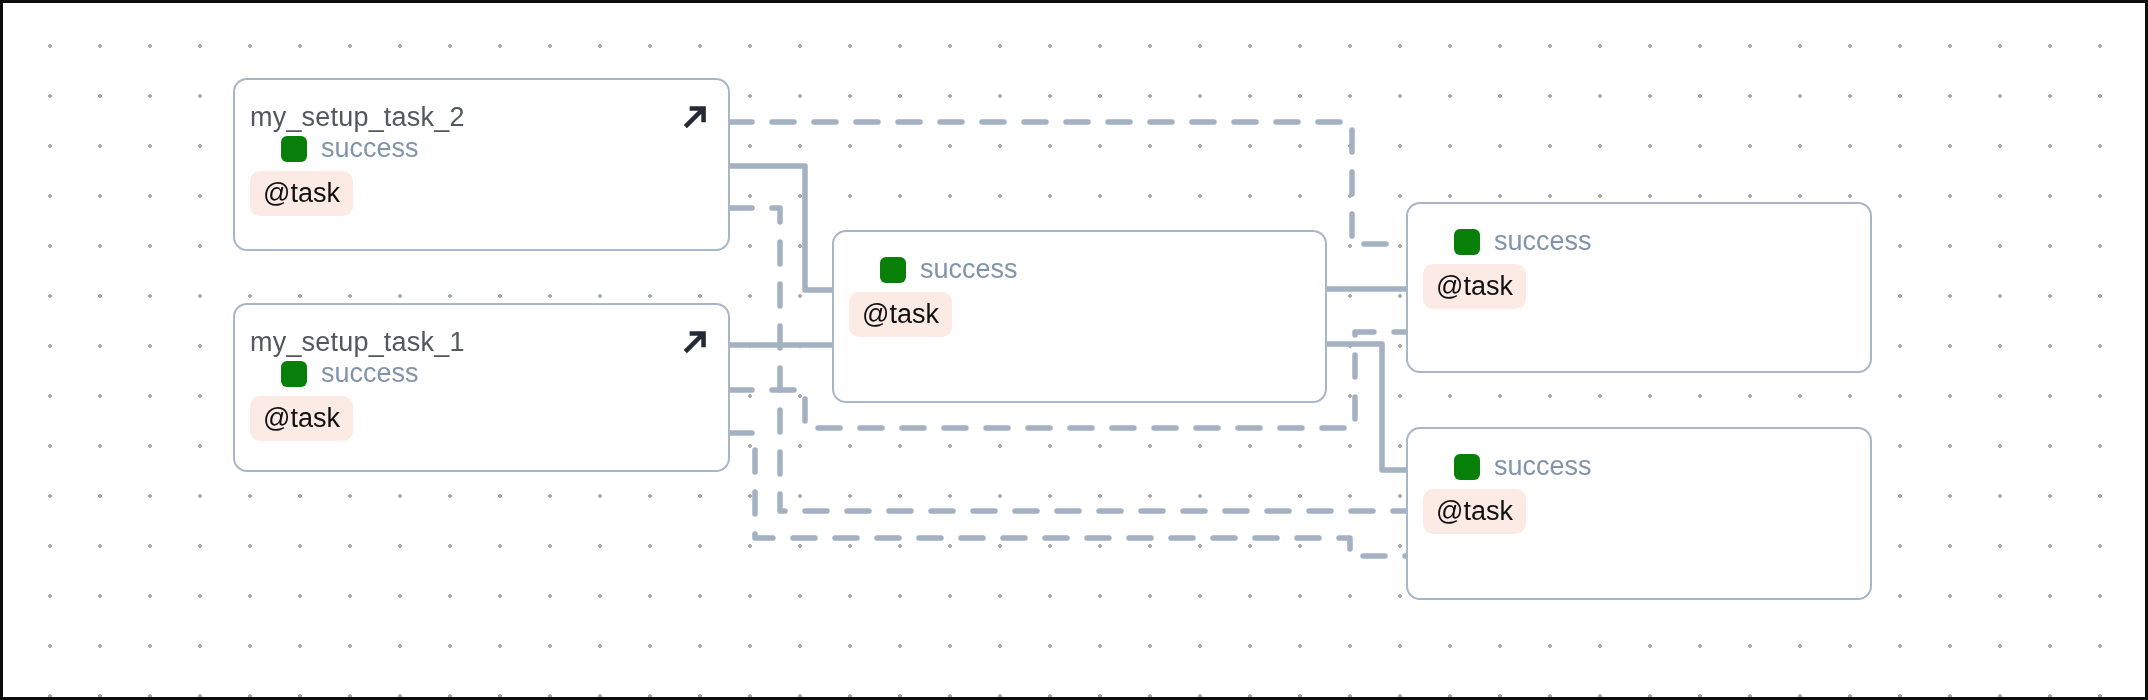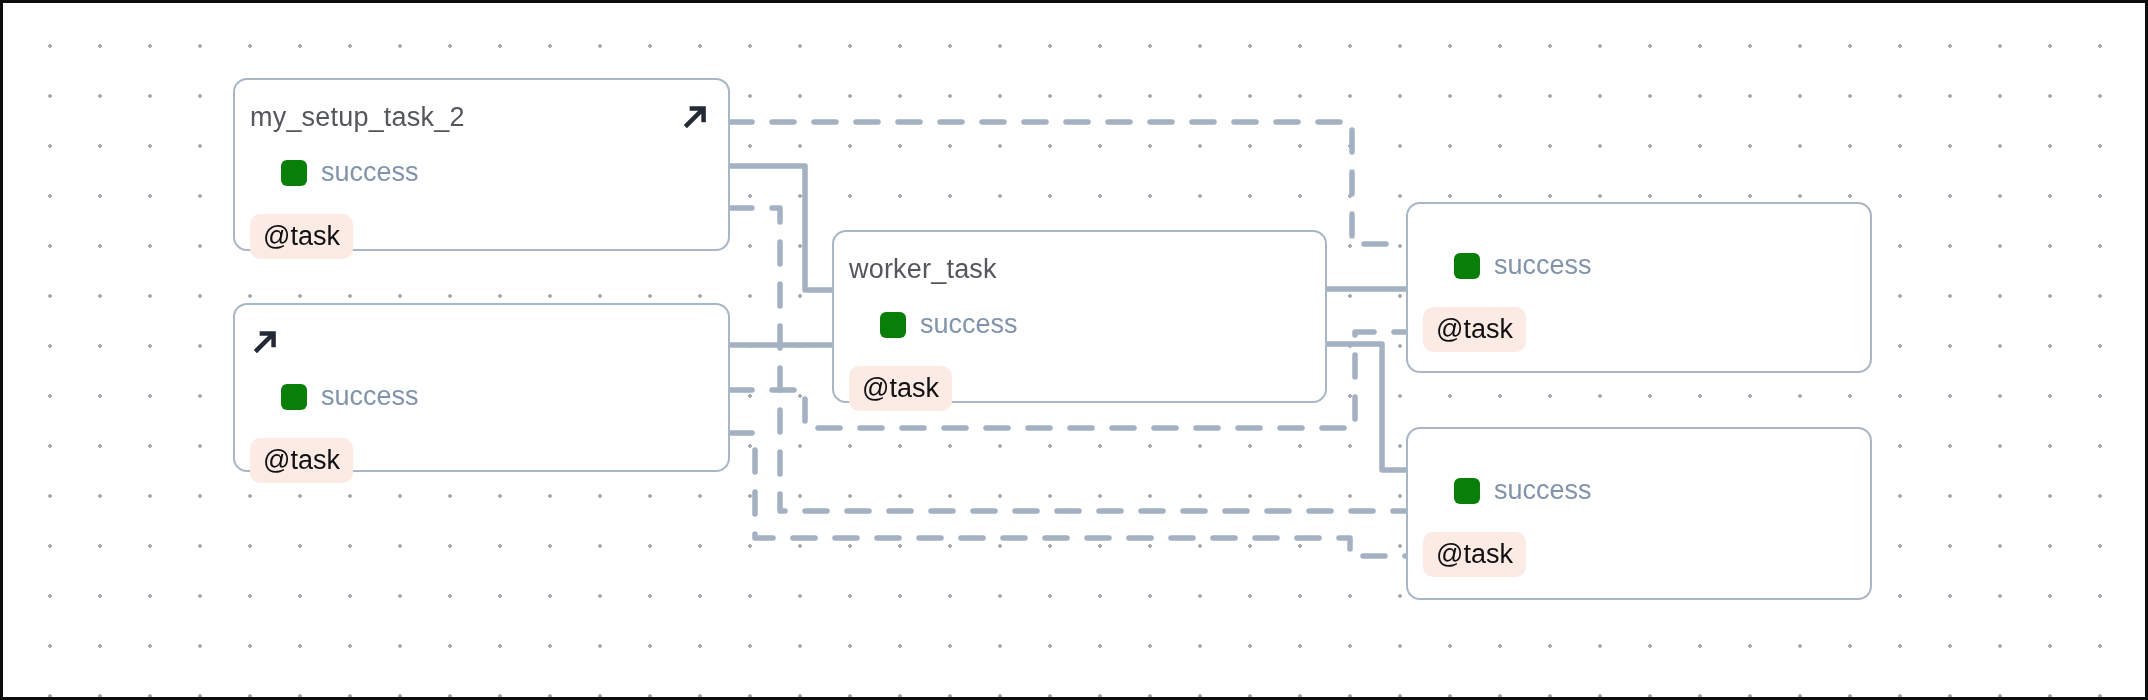--- a/index.html
+++ b/index.html
@@ -22,25 +22,25 @@
     box-sizing:border-box;
     background:var(--node-bg,#ffffff);
     border:2px solid var(--node-border,#a9b6c6);
     border-radius:14px;
     padding:22px 18px 0 15px;
   }
   .title-row{display:flex;justify-content:space-between;align-items:flex-start;text-align:right;}
   .title{font-size:27px;color:var(--title-text,#54575c);line-height:1.15;letter-spacing:0.2px;white-space:nowrap;}
   .dir{width:30px;height:30px;flex:0 0 auto;margin-top:0;color:var(--arrow-icon,#232a36);}
   .dir svg{display:block;width:30px;height:30px;}
-  .state-row{display:flex;align-items:center;margin-top:24px;padding-left:31px;}
+  .state-row{display:flex;align-items:center;margin-top:0;padding-left:31px;}
   .swatch{width:26px;height:26px;border-radius:6px;background:var(--success-green,#087f08);flex:0 0 auto;}
   .state-label{font-size:27px;color:var(--state-text,#8294ab);margin-left:14px;white-space:nowrap;}
   .badge{
-    display:inline-block;margin-top:26px;
+    display:inline-block;margin-top:7px;
     background:var(--badge-bg,#fcebe5);color:var(--badge-text,#101010);
     font-size:27px;line-height:1;padding:9px 13px;border-radius:10px;white-space:nowrap;
   }
 </style>
 </head>
 <body>
 
 <div class="canvas" id="canvas" style="width: 2148px; height: 700px;">
   <svg id="edge-layer" width="2148" height="700" viewBox="0 0 2148 700">
       <polyline points="730,166 805,166 805,290 832,290" class="edge solid"></polyline>
@@ -64,38 +64,35 @@
 
     </div>
     <div class="state-row">
       <span class="swatch"></span>
       <span class="state-label">success</span>
     </div>
     <span class="badge">@task</span>
   </div>
       <div class="node" style="left: 230px; top: 300px; width: 497px; height: 169px;">
     <div class="title-row">
+      <span class="title">my_setup_task_1</span>
       <span class="dir dir-up">
         <svg viewBox="0 0 28 28" fill="none">
               <path d="M5 23 L21 7 M9 6 H22 V19" stroke="currentColor" stroke-width="4.2"></path>
             </svg>
       </span>
 
     </div>
     <div class="state-row">
       <span class="swatch"></span>
       <span class="state-label">success</span>
     </div>
     <span class="badge">@task</span>
   </div>
       <div class="node" style="left: 829px; top: 227px; width: 495px; height: 173px;">
-    <div class="title-row">
-      <span class="title">worker_task</span>
-
-    </div>
     <div class="state-row">
       <span class="swatch"></span>
       <span class="state-label">success</span>
     </div>
     <span class="badge">@task</span>
   </div>
       <div class="node" style="left: 1403px; top: 199px; width: 466px; height: 171px;">
     <div class="state-row">
       <span class="swatch"></span>
       <span class="state-label">success</span>

